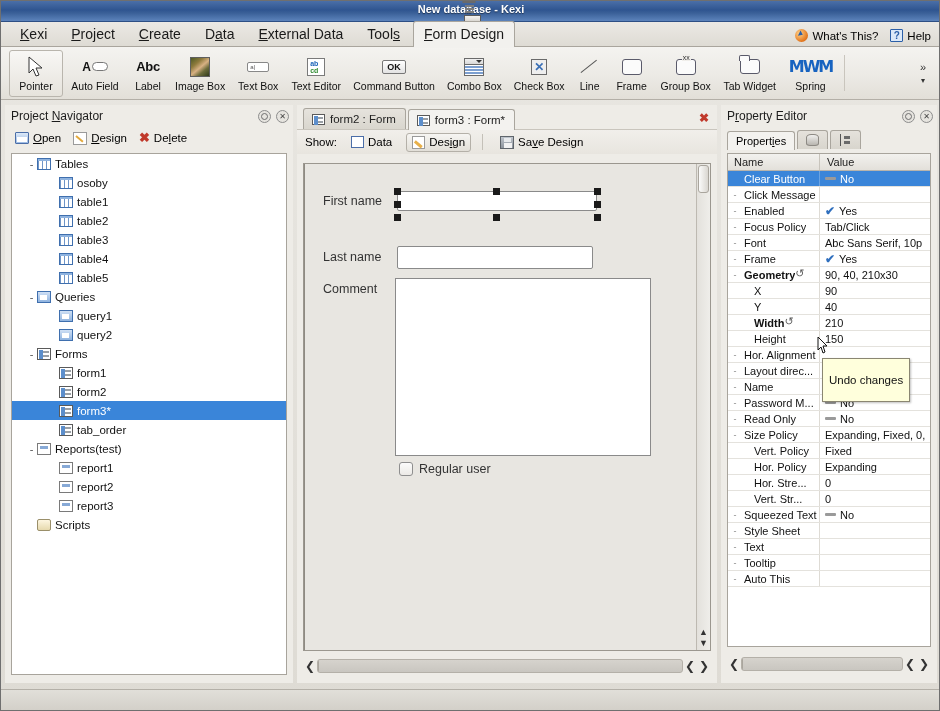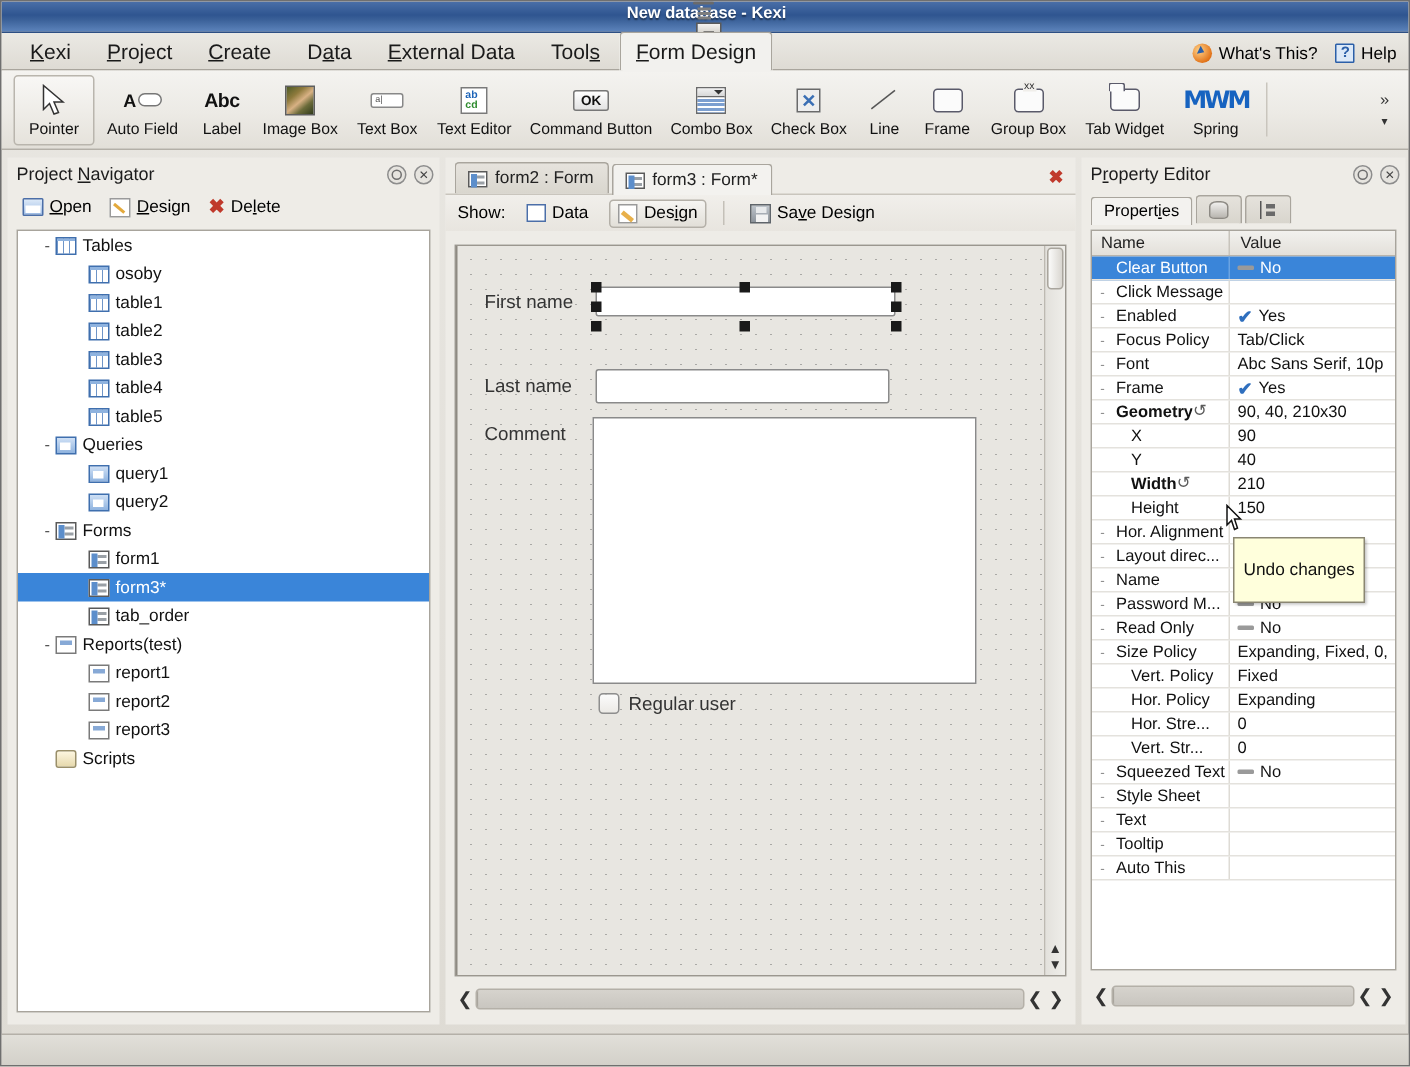--- a/index.html
+++ b/index.html
@@ -601,20 +601,26 @@
             <span class="exp">-</span>
             <span class="tico ico-form"></span>
             <span>Forms</span>
           </div>
           <div class="tnode">
             <span class="ind" style="width: 30px;"></span>
             <span class="exp"></span>
             <span class="tico ico-form"></span>
             <span>form1</span>
           </div>
+          <div class="tnode">
+            <span class="ind" style="width: 30px;"></span>
+            <span class="exp"></span>
+            <span class="tico ico-form"></span>
+            <span>form2</span>
+          </div>
           <div class="tnode sel">
             <span class="ind" style="width: 30px;"></span>
             <span class="exp"></span>
             <span class="tico ico-form"></span>
             <span>form3*</span>
           </div>
           <div class="tnode">
             <span class="ind" style="width: 30px;"></span>
             <span class="exp"></span>
             <span class="tico ico-form"></span>

